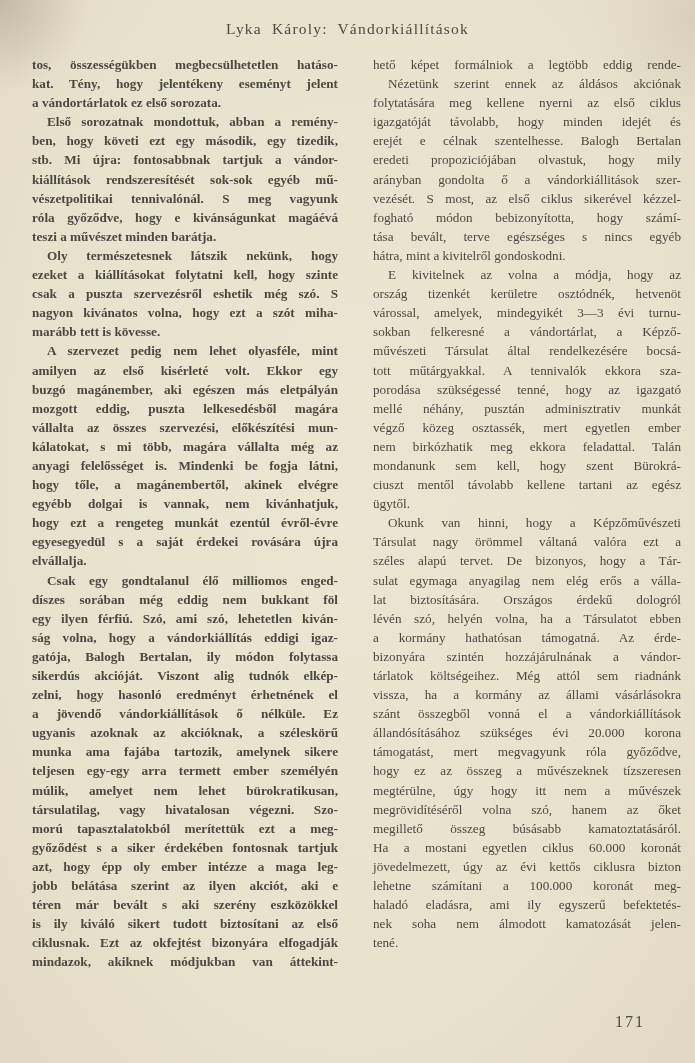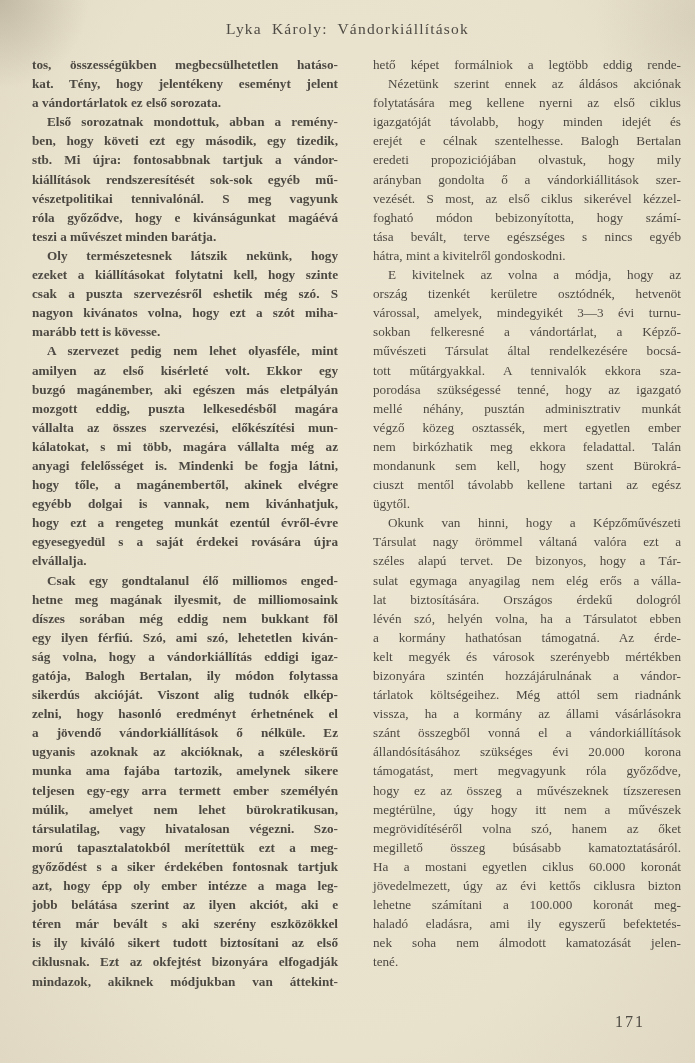--- a/index.html
+++ b/index.html
@@ -94,21 +94,20 @@
       <div class="line">kálatokat, s mi több, magára vállalta még az</div>
       <div class="line">anyagi felelősséget is. Mindenki be fogja látni,</div>
       <div class="line">hogy tőle, a magánembertől, akinek elvégre</div>
       <div class="line">egyébb dolgai is vannak, nem kivánhatjuk,</div>
       <div class="line">hogy ezt a rengeteg munkát ezentúl évről-évre</div>
       <div class="line">egyesegyedül s a saját érdekei rovására újra</div>
       <div class="line last">elvállalja.</div>
     </div>
     <div class="paragraph">
       <div class="line indent">Csak egy gondtalanul élő milliomos enged-</div>
-      <div class="line">hetne meg magának ilyesmit, de milliomosaink</div>
       <div class="line">díszes sorában még eddig nem bukkant föl</div>
       <div class="line">egy ilyen férfiú. Szó, ami szó, lehetetlen kiván-</div>
       <div class="line">ság volna, hogy a vándorkiállítás eddigi igaz-</div>
       <div class="line">gatója, Balogh Bertalan, ily módon folytassa</div>
       <div class="line">sikerdús akcióját. Viszont alig tudnók elkép-</div>
       <div class="line">zelni, hogy hasonló eredményt érhetnének el</div>
       <div class="line">a jövendő vándorkiállítások ő nélküle. Ez</div>
       <div class="line">ugyanis azoknak az akcióknak, a széleskörű</div>
       <div class="line">munka ama fajába tartozik, amelynek sikere</div>
       <div class="line">teljesen egy-egy arra termett ember személyén</div>
@@ -157,21 +156,20 @@
       <div class="line last">ügytől.</div>
     </div>
     <div class="paragraph">
       <div class="line indent">Okunk van hinni, hogy a Képzőművészeti</div>
       <div class="line">Társulat nagy örömmel váltaná valóra ezt a</div>
       <div class="line">széles alapú tervet. De bizonyos, hogy a Tár-</div>
       <div class="line">sulat egymaga anyagilag nem elég erős a válla-</div>
       <div class="line">lat biztosítására. Országos érdekű dologról</div>
       <div class="line">lévén szó, helyén volna, ha a Társulatot ebben</div>
       <div class="line">a kormány hathatósan támogatná. Az érde-</div>
-      <div class="line">kelt megyék és városok szerényebb mértékben</div>
       <div class="line">bizonyára szintén hozzájárulnának a vándor-</div>
       <div class="line">tárlatok költségeihez. Még attól sem riadnánk</div>
       <div class="line">vissza, ha a kormány az állami vásárlásokra</div>
       <div class="line">szánt összegből vonná el a vándorkiállítások</div>
       <div class="line">állandósításához szükséges évi 20.000 korona</div>
       <div class="line">támogatást, mert megvagyunk róla győződve,</div>
       <div class="line">hogy ez az összeg a művészeknek tízszeresen</div>
       <div class="line">megtérülne, úgy hogy itt nem a művészek</div>
       <div class="line">megrövidítéséről volna szó, hanem az őket</div>
       <div class="line">megillető összeg búsásabb kamatoztatásáról.</div>

